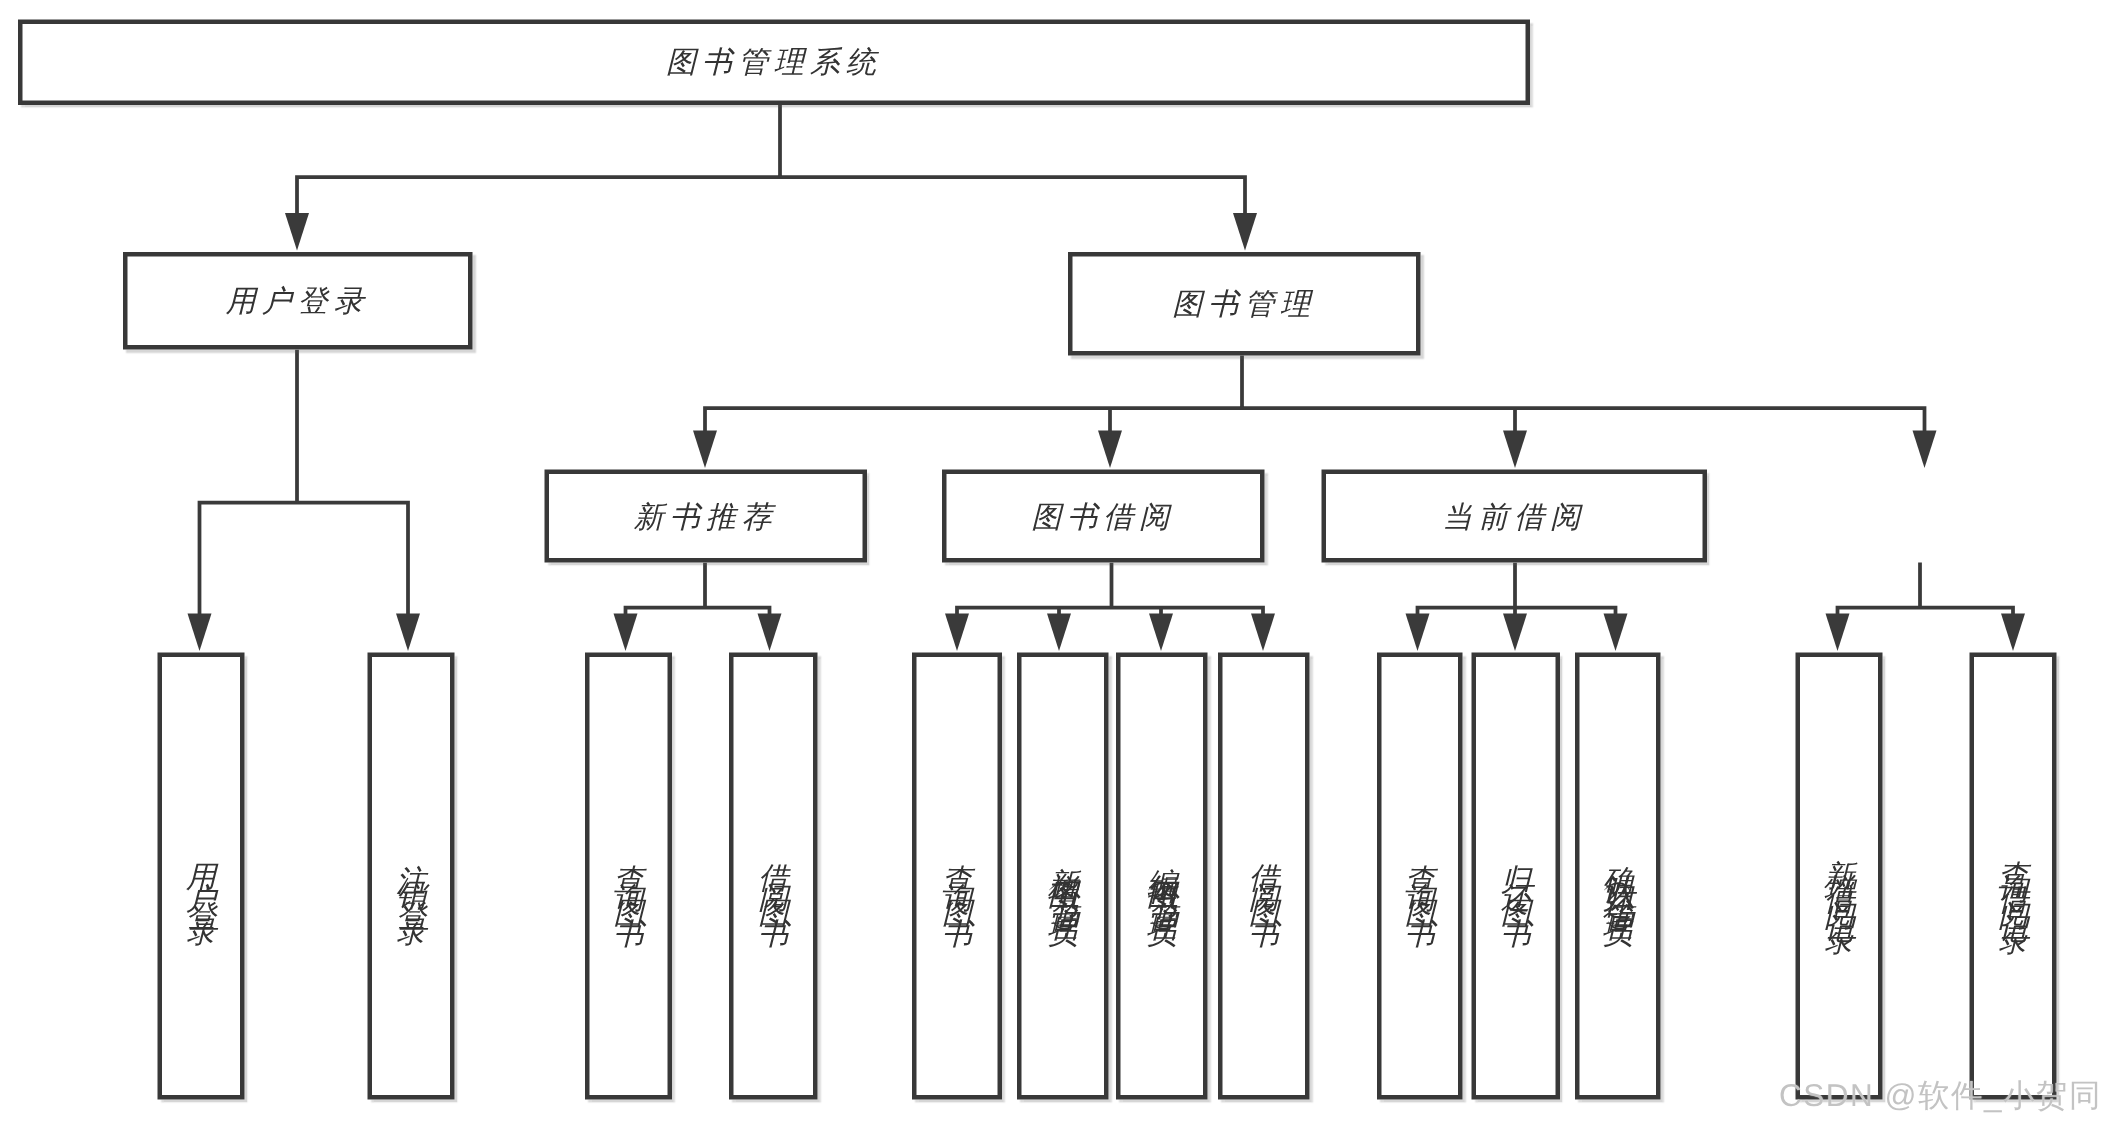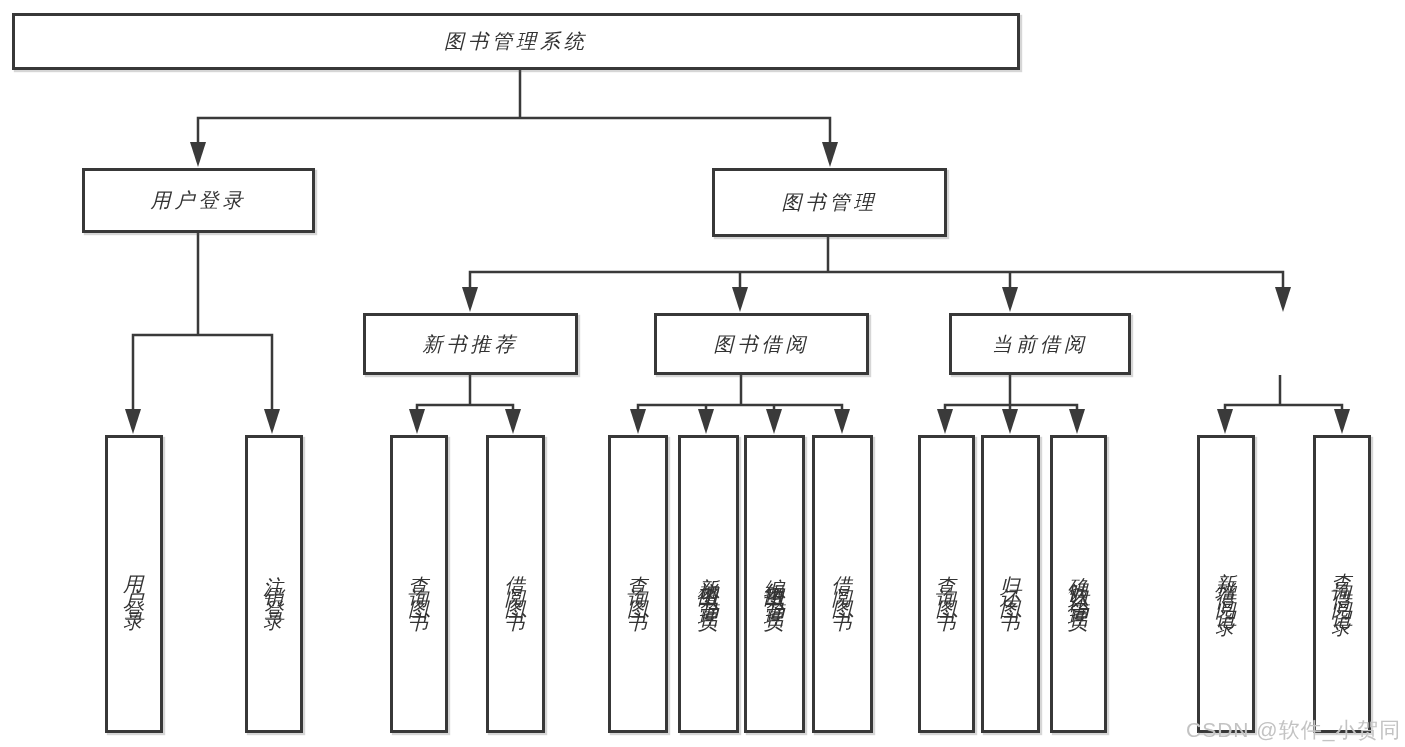--- a/index.html
+++ b/index.html
@@ -74,24 +74,24 @@
   <div class="node" style="left:82px;top:168px;width:233px;height:65px">
     <span>用户登录</span>
   </div>
   <div class="node" style="left:712px;top:168px;width:235px;height:69px">
     <span>图书管理</span>
   </div>
 
   <div class="node" style="left:363px;top:313px;width:215px;height:62px">
     <span>新书推荐</span>
   </div>
-  <div class="node" style="left:654px;top:313px;width:215px;height:62px">
+  <div class="node" style="left:628px;top:313px;width:215px;height:62px">
     <span>图书借阅</span>
   </div>
-  <div class="node" style="left:949px;top:313px;width:182px;height:62px">
+  <div class="node" style="left:881px;top:313px;width:257px;height:62px">
     <span>当前借阅</span>
   </div>
 
   <div class="node v" style="left:105px;top:435px;width:58px;height:298px">
     <span>用户登录</span>
   </div>
   <div class="node v" style="left:245px;top:435px;width:58px;height:298px">
     <span>注销登录</span>
   </div>
 

